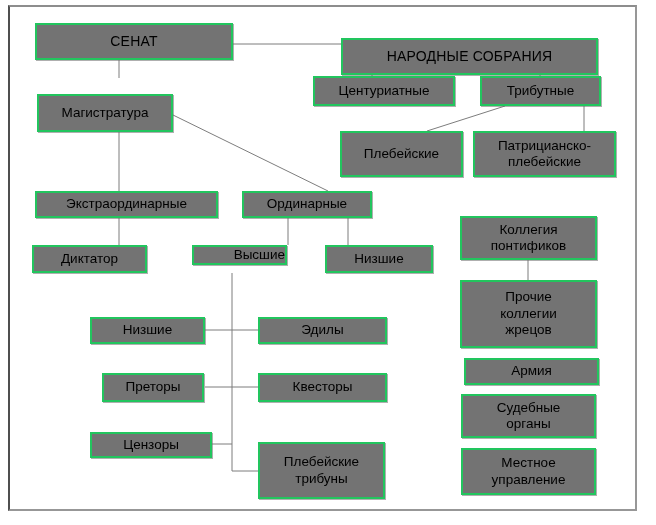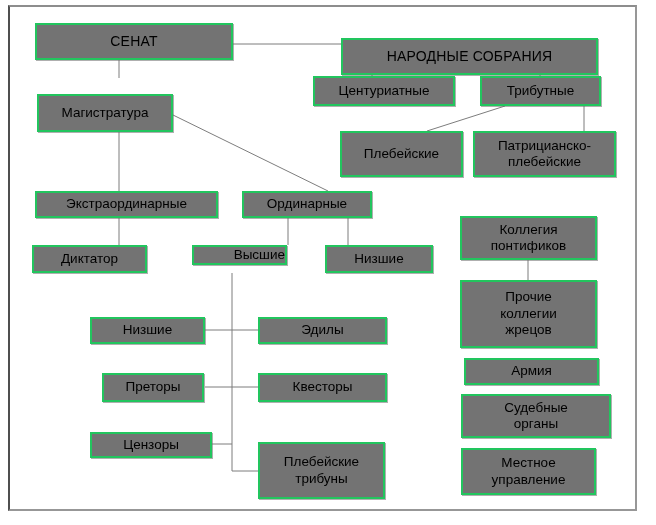--- a/index.html
+++ b/index.html
@@ -94,19 +94,19 @@
       <div class="node" style="left: 258px; top: 373px; width: 129px; height: 29px;"><span>Квесторы</span></div>
       <div class="node" style="left: 90px; top: 432px; width: 122px; height: 26px;"><span>Цензоры</span></div>
       <div class="node" style="left: 258px; top: 442px; width: 127px; height: 57px;"><span>Плебейские
 трибуны</span></div>
       <div class="node" style="left: 460px; top: 216px; width: 137px; height: 44px;"><span>Коллегия
 понтификов</span></div>
       <div class="node" style="left: 460px; top: 280px; width: 137px; height: 68px;"><span>Прочие
 коллегии
 жрецов</span></div>
       <div class="node" style="left: 464px; top: 358px; width: 135px; height: 27px;"><span>Армия</span></div>
-      <div class="node" style="left: 461px; top: 394px; width: 150px; height: 44px;"><span>Судебные
+      <div class="node" style="left: 461px; top: 394px; width: 135px; height: 44px;"><span>Судебные
 органы</span></div>
       <div class="node" style="left: 461px; top: 448px; width: 135px; height: 47px;"><span>Местное
 управление</span></div>
     </div>
   <div class="outer-frame"></div>
 </div>
 
 </body></html>

